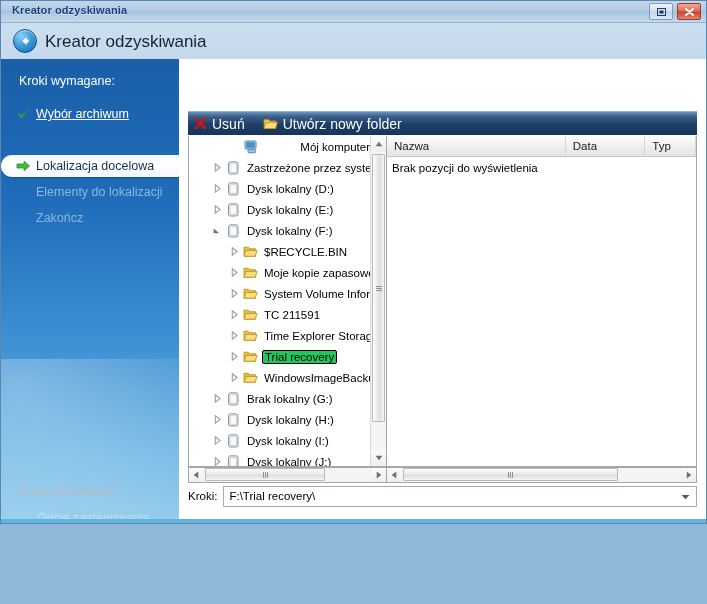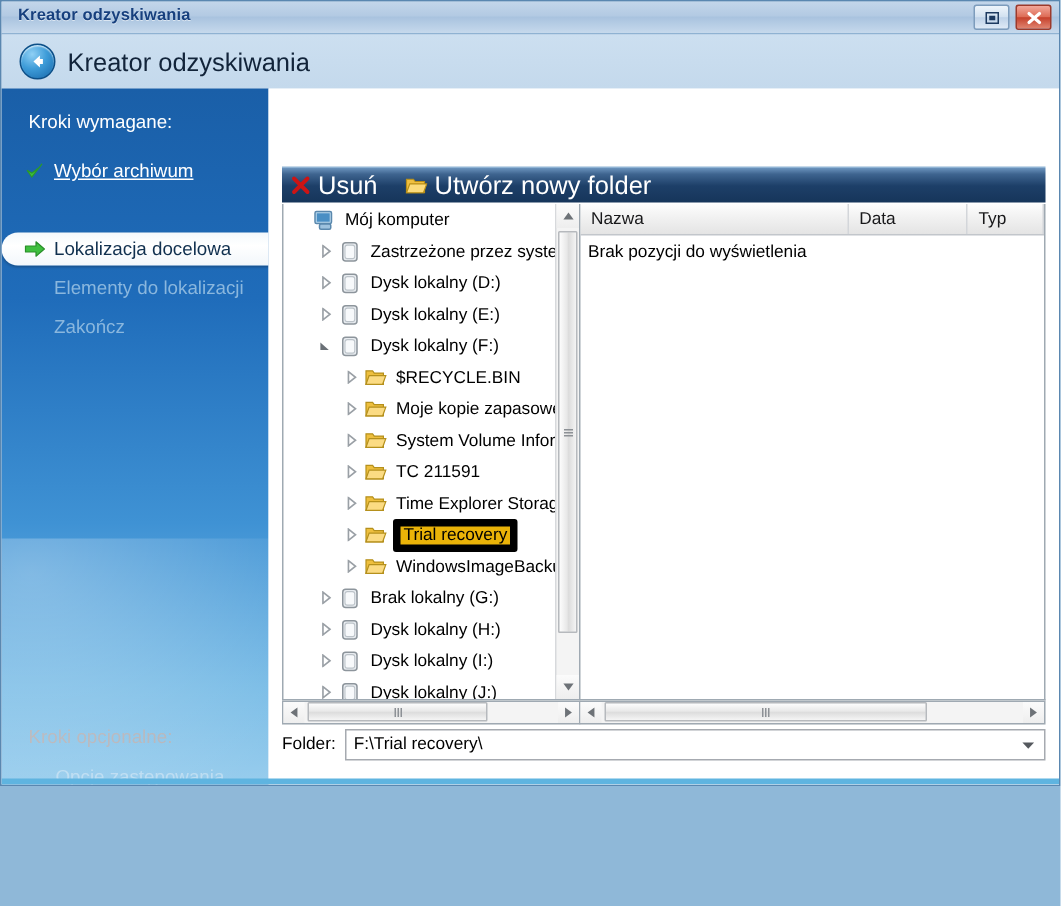--- a/index.html
+++ b/index.html
@@ -122,34 +122,34 @@
     position:absolute;left:9px;top:13px;font-size:16.5px;color:#1a5fa8;
   }
   .toolbar{
     position:absolute;left:9px;top:52px;width:509px;height:24px;
     background:linear-gradient(to bottom,#6b93bd 0%,#3e648f 18%,#1d3f68 52%,#16355a 100%);
     border-top:1px solid #8fb3d4;
     display:flex;align-items:center;
     box-sizing:border-box;
   }
   .tb-item{display:flex;align-items:center;height:100%;padding:0 6px;cursor:default;}
-  .tb-item .t{font-size:17px;color:#ffffff;margin-left:5px;}
+  .tb-item .t{font-size:14px;color:#ffffff;margin-left:5px;}
 
   
   .tree-pane{
     position:absolute;left:9px;top:77px;width:199px;height:331px;
     background:#ffffff;border:1px solid #9fa9b2;border-top:none;
     overflow:hidden;box-sizing:border-box;
   }
   .tree-inner{position:absolute;left:0;top:0;width:183px;height:100%;overflow:hidden;}
   .tree-row{height:21px;display:flex;align-items:center;white-space:nowrap;}
   .tree-row .twisty{width:14px;display:flex;justify-content:center;align-items:center;flex:none;}
   .tree-row .ic{width:18px;display:flex;justify-content:center;align-items:center;flex:none;}
   .tree-row .tx{font-size:11.5px;color:#000;margin-left:3px;padding:1px 2px;}
-  .tree-row.sel .tx{background:#eab308;border:5px solid #000000;border-radius:2px;padding:0 2px;}
+  .tree-row.sel .tx{background:#22c55e;border:1px solid #000000;border-radius:2px;padding:0 2px;}
 
   .list-pane{
     position:absolute;left:207px;top:77px;width:311px;height:331px;
     background:#ffffff;border:1px solid #9fa9b2;border-top:none;
     box-sizing:border-box;overflow:hidden;
   }
   .list-head{
     position:absolute;left:0;top:0;width:100%;height:21px;
     background:linear-gradient(to bottom,#fdfdfd 0%,#f0f0f0 50%,#e4e4e4 100%);
     border-bottom:1px solid #c2c6cb;
@@ -311,21 +311,21 @@
             <path d="M1 2.5 L5.6 2.5 L6.8 4 L13 4 L13 11.5 L1 11.5 Z" fill="#f0c040" stroke="#b88f18" stroke-width=".8"></path>
             <path d="M1 11.5 L3.2 5.6 L14.5 5.6 L12.3 11.5 Z" fill="#fcdc7c" stroke="#b88f18" stroke-width=".8"></path>
           </svg>
         </span>
         <span class="t">Utwórz nowy folder</span>
       </div>
     </div>
 
     <div class="tree-pane">
       <div class="tree-inner" id="tree-inner">
-          <div class="tree-row" style="padding-left: 4px;">
+          <div class="tree-row" style="padding-left: 4px; justify-content: space-between;">
             <span class="twisty"></span>
             <span class="ic">
               <svg width="15" height="14" viewBox="0 0 15 14">
                 <rect x="1" y="1" width="11" height="8" rx="1" fill="#b9d8ee" stroke="#5a88ad"></rect>
                 <rect x="2.2" y="2.2" width="8.6" height="5.6" fill="#4a8fc4"></rect>
                 <rect x="4" y="9.4" width="7.5" height="3.4" rx="1" fill="#9dc2de" stroke="#5a88ad"></rect>
               </svg>
             </span>
             <span class="tx">Mój komputer</span>
           </div>
@@ -604,21 +604,21 @@
           </span>
       </div>
       <div class="sb-arrow" style="position:absolute;right:0;top:0">
         <svg width="6" height="8" viewBox="0 0 6 8">
             <path d="M5.3 4 L0.7 0.6 L0.7 7.4 Z" fill="#6d7277"></path>
           </svg>
       </div>
     </div>
 
     <div class="folder-row">
-      <span class="folder-lbl">Folder:</span>
+      <span class="folder-lbl">Kroki:</span>
       <span class="folder-box">
         <span class="folder-val">F:\Trial recovery\</span>
         <span class="folder-caret">
           <svg width="9" height="6" viewBox="0 0 9 6" style="display:block">
               <path d="M0.6 1 L8.4 1 L4.5 5.2 Z" fill="#55595e"></path>
             </svg>
         </span>
       </span>
     </div>
   </div>

